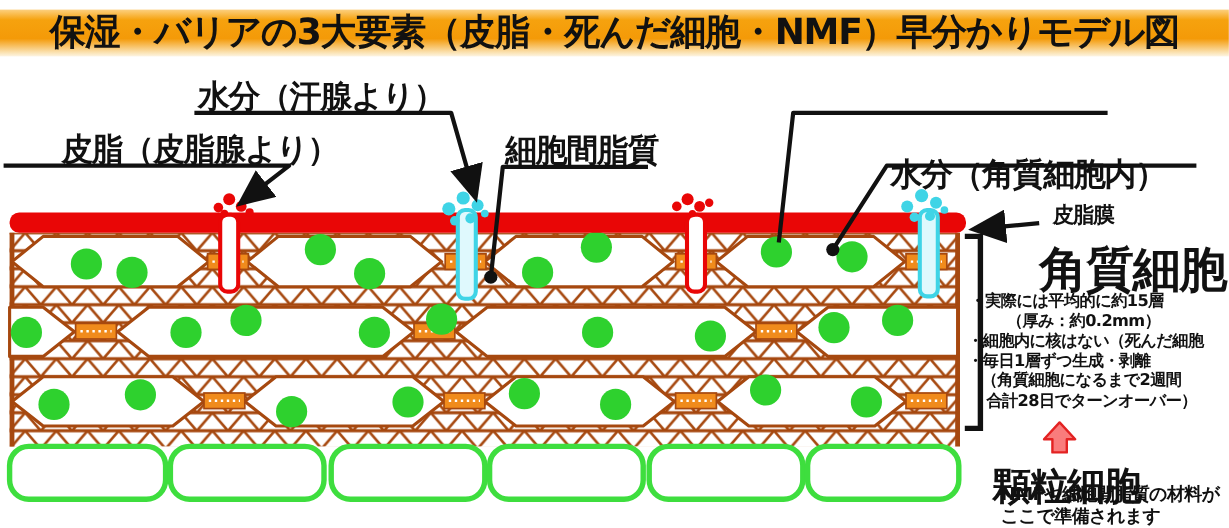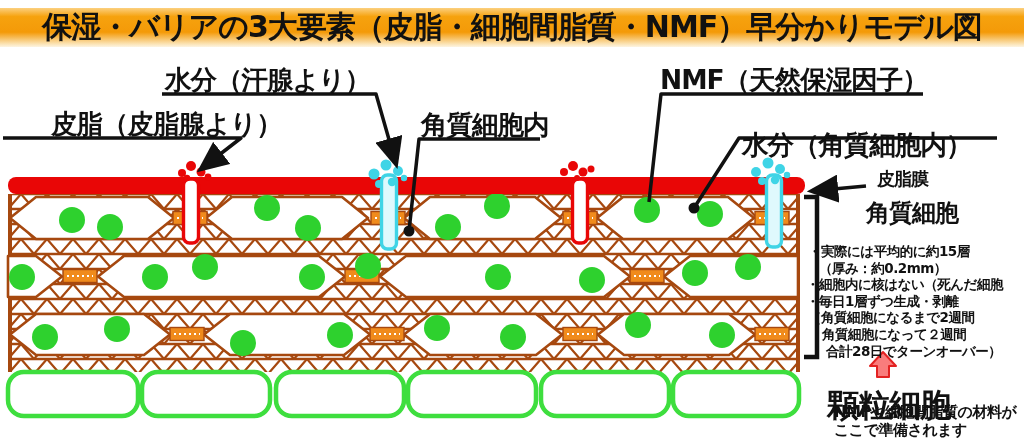--- a/index.html
+++ b/index.html
@@ -8,35 +8,35 @@
   .stage{position:absolute;inset:0;}
   .title-bar{position:absolute;left:0;top:8px;width:1024px;height:39px;
     background:linear-gradient(180deg,#fcd07f 0%,#f6a20e 22%,#f49a08 62%,#fbe3b4 92%,#fdf4e2 100%);
     display:flex;align-items:center;justify-content:center;}
   .title-bar span{font-size:30px;font-weight:bold;letter-spacing:-1px;white-space:nowrap;}
   .lbl{position:absolute;font-weight:bold;white-space:nowrap;letter-spacing:-1px;}
   .lbl-lg{font-size:26.5px;text-align:right;}
   .bullets{position:absolute;left:806px;top:243px;font-size:13.5px;font-weight:bold;
            line-height:16.6px;white-space:nowrap;letter-spacing:-0.5px;}
   .bullets div:nth-child(1){margin-left:2px;}
-  .bullets div:nth-child(2){margin-left:13px;}
-  .bullets div:nth-child(5){margin-left:2px;}
+  .bullets div:nth-child(2){margin-left:13px;padding-left:20px;}
+  .bullets div:nth-child(5){margin-left:12px;}
   .bullets div:nth-child(6){margin-left:16px;}
   .bullets div:nth-child(7){margin-left:20px;}
   .gnotes{position:absolute;left:834px;top:404px;font-size:15px;font-weight:bold;
           line-height:17.5px;white-space:nowrap;letter-spacing:-0.5px;}
   svg{position:absolute;left:0;top:0;}
 </style>
 </head>
 <body>
 
 <div class="stage">
 
   <div class="title-bar">
-    <span>保湿・バリアの3大要素（皮脂・細胞間脂質・NMF）早分かりモデル図</span>
+    <span>保湿・バリアの3大要素（皮脂・死んだ細胞・NMF）早分かりモデル図</span>
   </div>
 
   <svg id="diagram" width="1024" height="440" viewBox="0 0 1024 440">
     <defs>
       <pattern id="truss" width="26" height="15" patternUnits="userSpaceOnUse" x="8" y="194">
         <path d="M0,15 L13,0 L26,15 Z" fill="none" stroke="#a6480f" stroke-width="2.2"></path>
         <path d="M0,0 H26 M0,15 H26" fill="none" stroke="#a6480f" stroke-width="2.4"></path>
       </pattern>
       <marker id="arrowhead" markerWidth="9" markerHeight="8" refX="7.5" refY="4" orient="auto">
         <path d="M0,0 L9,4 L0,8 Z" fill="#111"></path>
@@ -147,32 +147,30 @@
         <circle cx="694" cy="208" r="5.5" fill="#111111"></circle>
         <path d="M866,186 L812,191" fill="none" stroke="#111111" stroke-width="3.5" stroke-linejoin="round" marker-end="url(#arrowhead)"></path>
         <path d="M883,352 L896,366 L889,366
  L889,377 L877,377 L877,366
  L870,366 Z" fill="#f97c7c" stroke="#e32222" stroke-width="2" stroke-linejoin="round"></path>
       </g>
   </svg>
 
   <div class="lbl lbl-lg" style="left:165px;top:62px;">水分（汗腺より）</div>
   <div class="lbl lbl-lg" style="left:4px;top:106px;margin-left:47px;">皮脂（皮脂腺より）</div>
-  <div class="lbl lbl-lg" style="left:421px;top:107px;">角質細胞内</div>
-  <div class="lbl lbl-lg" style="left:660px;top:62px;">NMF（天然保湿因子）</div>
+  <div class="lbl lbl-lg" style="left:421px;top:107px;">細胞間脂質</div>
   <div class="lbl lbl-lg" style="left:742px;top:107px;margin-top:20px;">水分（角質細胞内）</div>
   <div class="lbl" style="left:877px;top:167px;font-size:18px;">皮脂膜</div>
-  <div class="lbl" style="left:866px;top:197px;font-size:24px;">角質細胞</div>
+  <div class="lbl" style="left:866px;top:197px;font-size:40px;">角質細胞</div>
   <div class="bullets">
       <div>・実際には平均的に約15層</div>
       <div>（厚み：約0.2mm）</div>
       <div>・細胞内に核はない（死んだ細胞</div>
       <div>・毎日1層ずつ生成・剥離</div>
       <div>（角質細胞になるまで2週間</div>
-      <div>角質細胞になって２週間</div>
       <div>合計28日でターンオーバー）</div>
     </div>
   <div class="lbl" style="left:827px;top:384px;font-size:32px;">顆粒細胞</div>
   <div class="gnotes">
       <div>NMFや細胞間脂質の材料が</div>
       <div>ここで準備されます</div>
     </div>
 
 </div>
 

